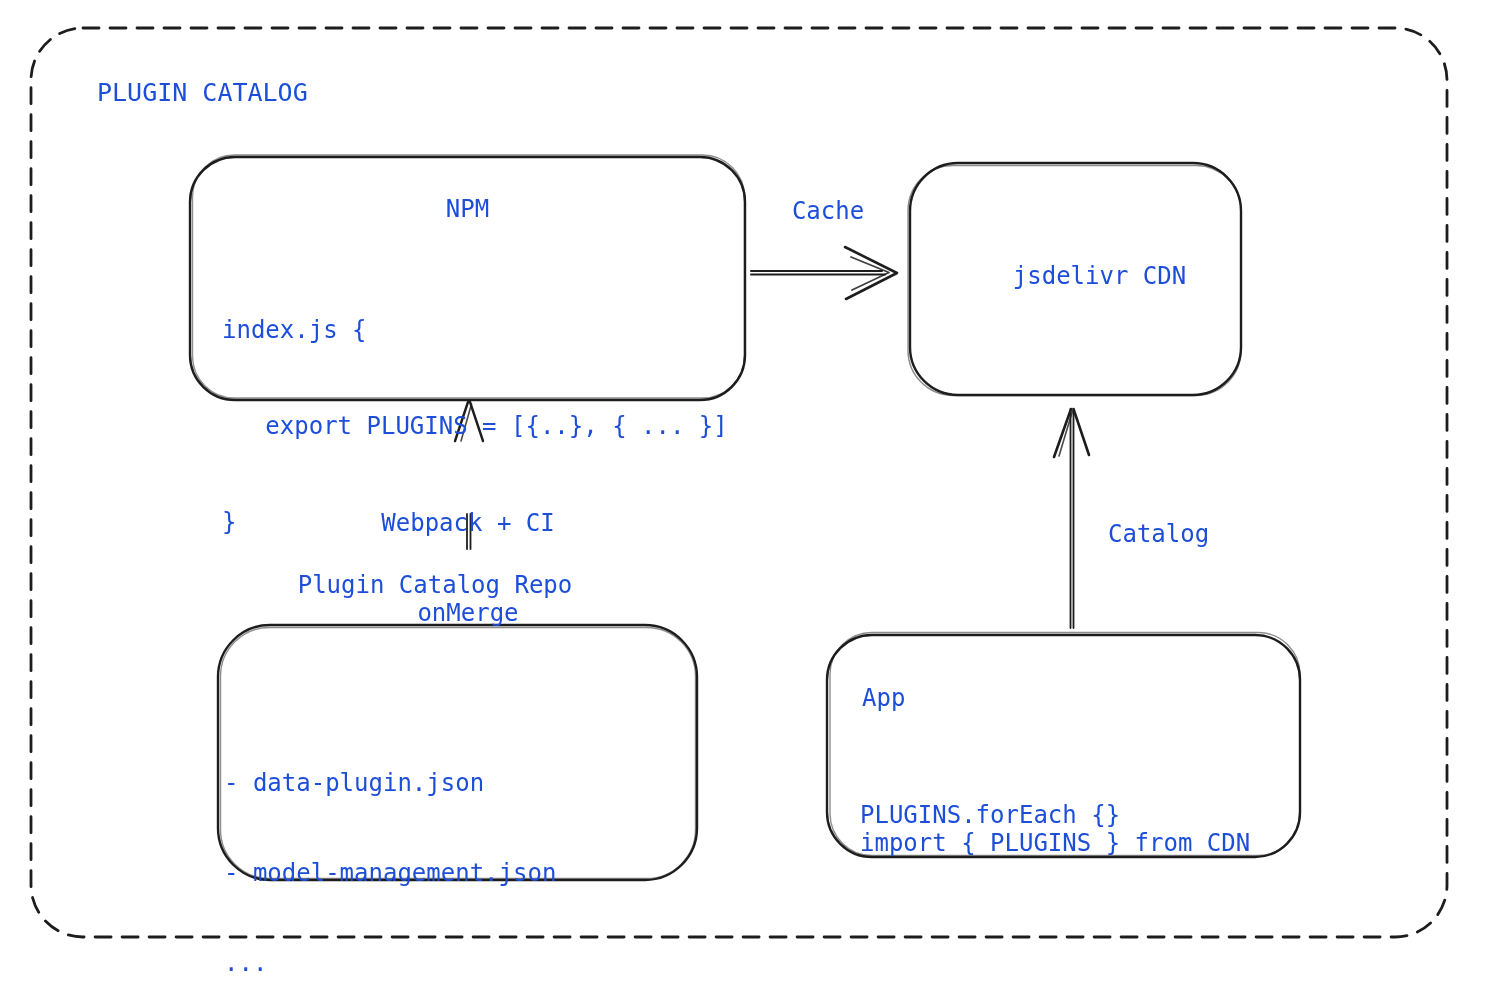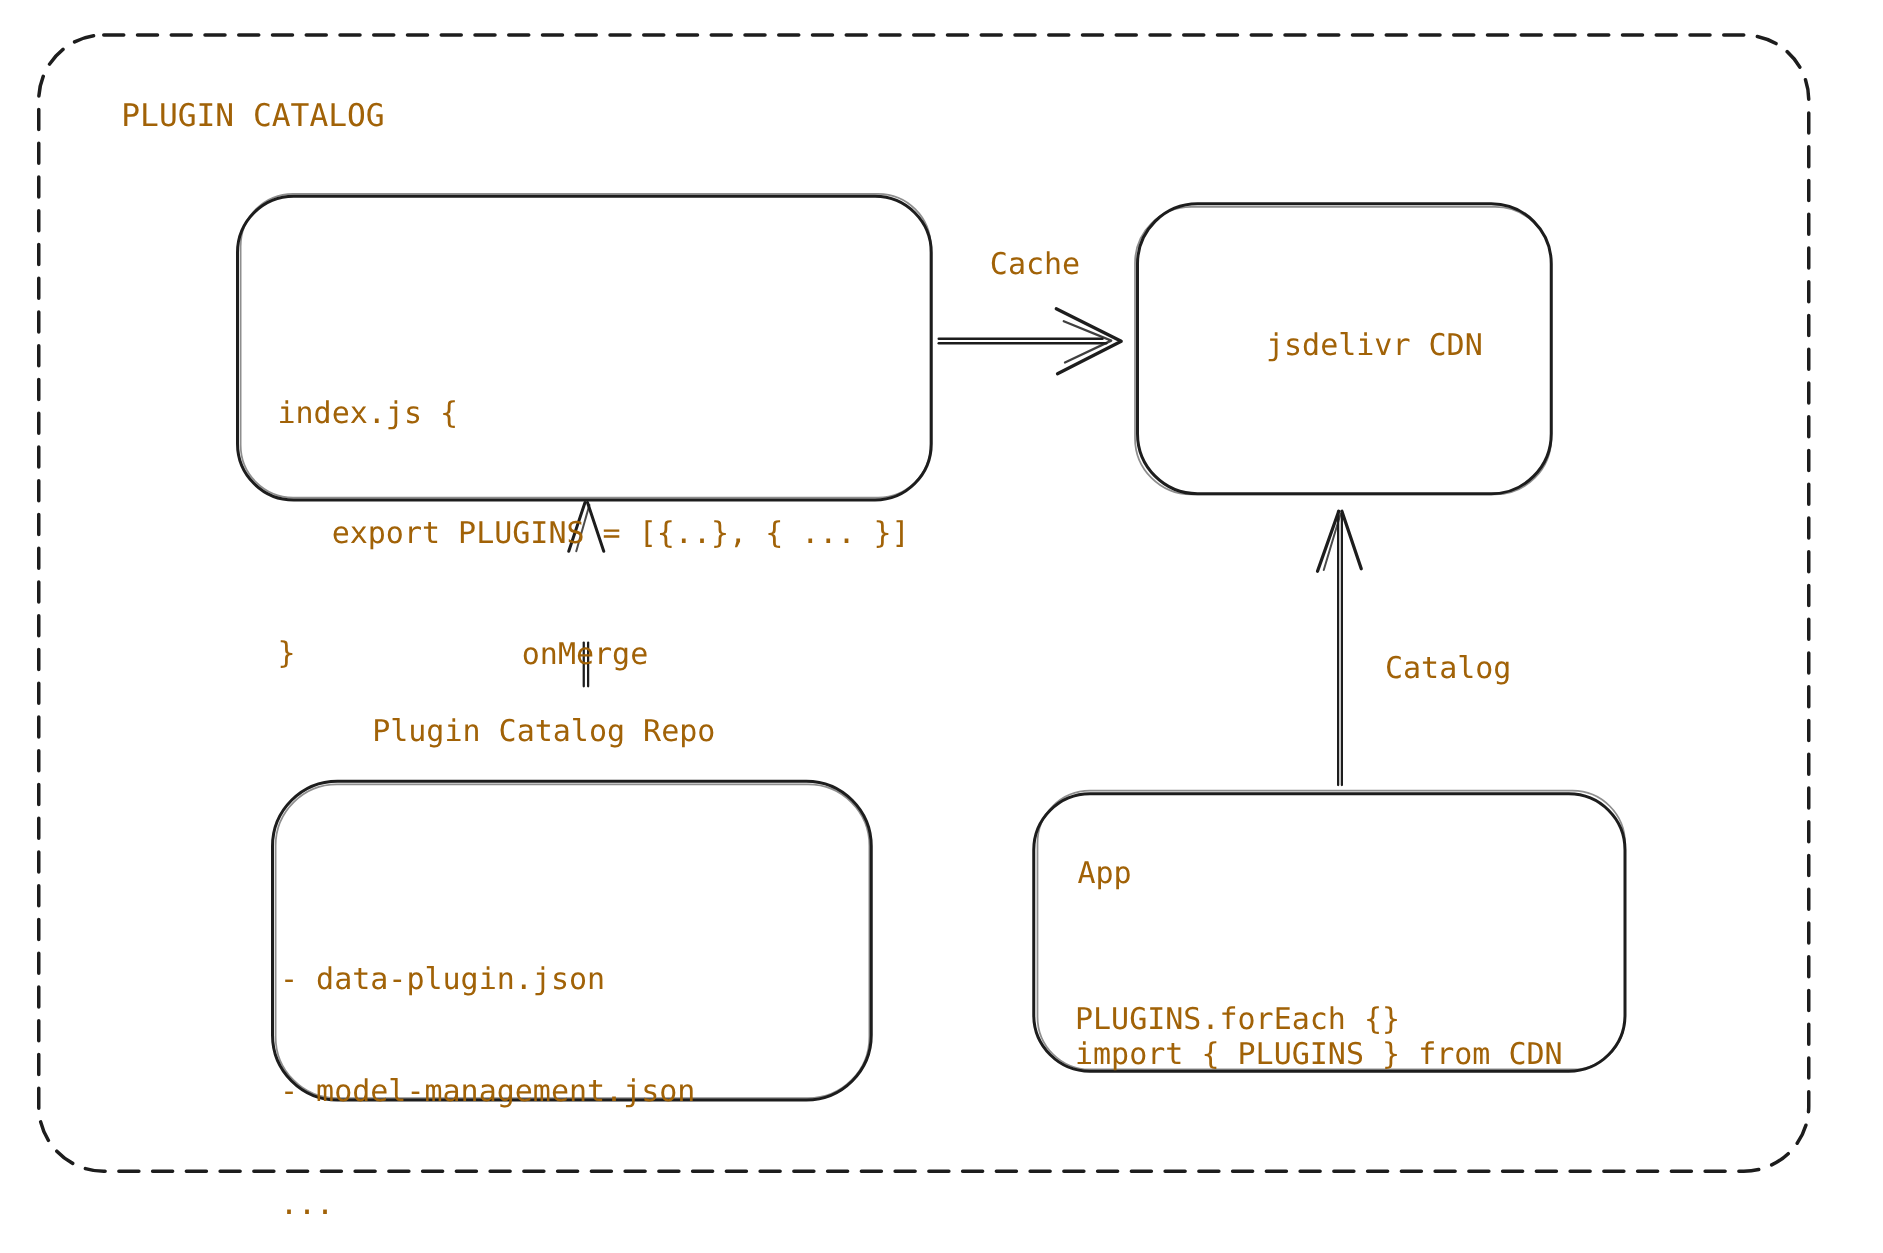--- a/index.html
+++ b/index.html
@@ -22,21 +22,21 @@
     top: 0;
     width: 1506px;
     height: 1002px;
   }
   .label {
     position: absolute;
     font-size: 24px;
     font-weight: 500;
     line-height: 30px;
     white-space: pre;
-    color: #a16207;
+    color: #1d4ed8;
   }
   .center { text-align: center; }
   .codeblock div { white-space: pre; }
   .lh32 { line-height: 32px; }
   
 </style>
 </head>
 <body>
 
 <div id="canvas">
@@ -84,32 +84,34 @@
       <path d="M1070.5 628 L1070.5 409" stroke-width="1.8"></path>
       <path d="M1073.5 628 L1073.5 409" stroke-width="1.8"></path>
       <path d="M1054 457 L1071 409" stroke-width="2.6"></path>
       <path d="M1089 455 L1073.5 409" stroke-width="2.6"></path>
       <path d="M1059 456 L1072.5 411" stroke-width="1.6" opacity="0.8"></path>
     </g>
   </svg>
 
   <div class="label" style="left:97px; top:78px; font-size:25px;">PLUGIN CATALOG</div>
 
+  <div class="label center" style="left:190px; top:194px; width:555px;">NPM</div>
 
   <div class="label codeblock lh32" style="left:222px; top:250px;">
     <div>index.js {</div>
     <div>   export PLUGINS = [{..}, { ... }]</div>
     <div>}</div>
   </div>
 
   <div class="label center" style="left:758px; top:196px; width:140px;">Cache</div>
 
   <div class="label center" style="left:910px; top:261px; width:379px;">jsdelivr CDN</div>
 
   <div class="label center" style="left:348px; top:448px; width:240px;">
+    <div>Webpack + CI</div>
     <div>onMerge</div>
   </div>
 
   <div class="label center" style="left:255px; top:570px; width:360px;">Plugin Catalog Repo</div>
 
   <div class="label codeblock" style="left:224px; top:708px;">
     <div>- data-plugin.json</div>
     <div>- model-management.json</div>
     <div>...</div>
   </div>

